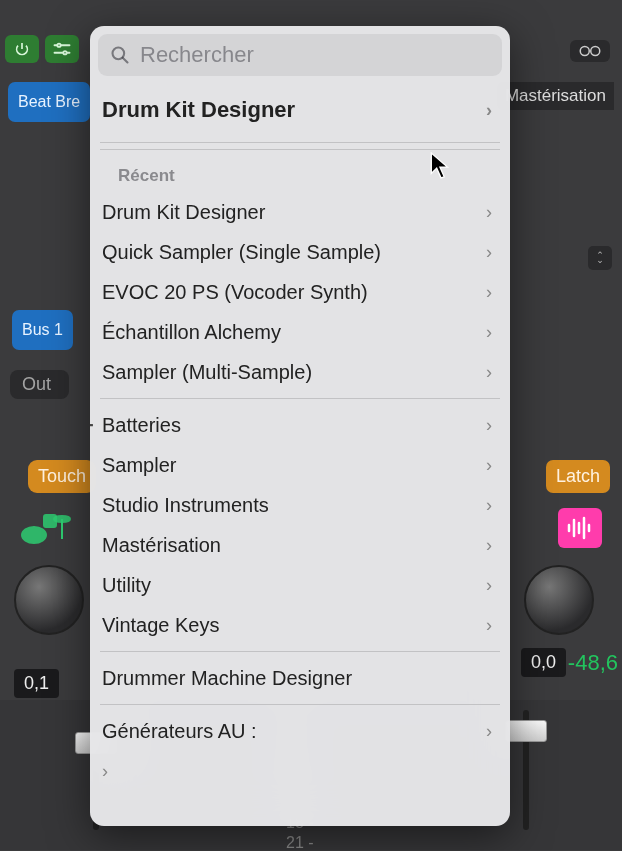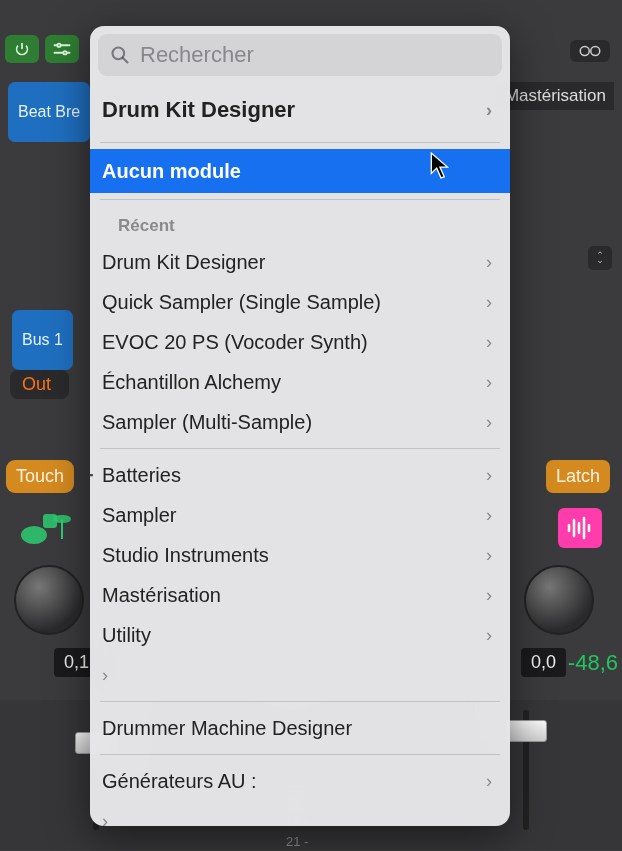--- a/index.html
+++ b/index.html
@@ -5,52 +5,52 @@
   * { box-sizing: border-box; margin: 0; padding: 0; font-family: -apple-system, "Helvetica Neue", Arial, sans-serif; }
   body { width: 622px; height: 851px; overflow: hidden; background: #3a3a3c; position: relative; }
 
   
   .mixer { position: absolute; inset: 0; background: #3b3b3d; }
   .mixer .top-buttons { position:absolute; top:35px; left:5px; display:flex; gap:6px; align-items:center; }
   .green-btn { background:#2e7d32; color:#d9f7da; border-radius:6px; padding:4px 8px; display:flex; align-items:center; gap:4px; height:28px; }
   .green-btn.power { width:34px; justify-content:center; }
   .green-btn.sliders { width:34px; justify-content:center; }
 
-  .blue-pill { background:#1f6fc0; color:#e8f3ff; border-radius:7px; padding:21px 10px; font-size:16px; display:inline-block; }
+  .blue-pill { background:#1f6fc0; color:#e8f3ff; border-radius:7px; padding:11px 10px; font-size:16px; display:inline-block; }
   .beat-break { position:absolute; top:82px; left:8px; }
   .bus1 { position:absolute; top:310px; left:12px; }
 
-  .grey-pill { background:#2a2a2c; color:#f97316; border-radius:8px; padding:4px 18px 4px 12px; font-size:18px; position:absolute; left:10px; }
+  .grey-pill { background:#2a2a2c; color:#a3a3a3; border-radius:8px; padding:4px 18px 4px 12px; font-size:18px; position:absolute; left:10px; }
   .out-btn { top:370px; }
 
   .mastering { position:absolute; top:82px; right:8px; color:#ddd; font-size:17px; background:#2a2a2c; padding:4px 8px; border-radius:6px 0 0 6px; }
   .link-icon { position:absolute; top:40px; right:12px; color:#ccc; background:#2a2a2c; border-radius:6px; padding:4px 8px; display:flex; align-items:center; }
 
   .small-chev { position:absolute; top:246px; right:10px; width:24px; height:24px; background:#2a2a2c; border-radius:5px; display:flex; flex-direction:column; align-items:center; justify-content:center; color:#bbb; font-size:9px; line-height:5px; }
 
   .orange-btn { background:#d48a1f; color:#fff1df; border-radius:7px; padding:6px 10px; font-size:18px; position:absolute; }
-  .touch-btn { top:460px; left:6px;border-radius:9px; }
+  .touch-btn { top:460px; left:28px;border-radius:9px; }
   .latch-btn { top:460px; right:12px;text-align:center; }
 
   .drum-icon { position:absolute; top:505px; left:20px; color:#2ecc71; font-size:36px; }
   .waveform-icon { position:absolute; top:508px; right:20px; width:44px; height:40px; background:#ff3cac; border-radius:6px; display:flex; align-items:center; justify-content:center; }
 
   .knob { width:70px; height:70px; border-radius:50%; background:radial-gradient(circle at 35% 30%, #777, #2a2a2c 70%); border:2px solid #222; position:absolute; }
   .knob.k-left { top:565px; left:14px; }
   .knob.k-right { top:565px; right:28px; }
 
   .value-box { position:absolute; background:#1a1a1c; color:#eee; font-size:18px; padding:4px 10px; border-radius:4px; }
-  .val-left { top:648px; left:14px;margin-left:40px; }
+  .val-left { top:669px; left:14px; }
   .val-right { top:648px; right:56px; }
   .db-val { position:absolute; top:650px; right:4px; color:#22c55e; font-size:22px; }
 
   .fader-area { position:absolute; top:700px; left:0; right:0; height:150px; background:#363638; display:flex; justify-content:space-around; padding-top:10px; }
   .fader-track { width:6px; height:120px; background:#222; border-radius:3px; position:relative; }
   .fader-handle { position:absolute; left:-18px; width:42px; height:22px; background:linear-gradient(#fafafa,#d0d0d0); border:1px solid #999; border-radius:3px; }
-  .tick-label { position:absolute; color:#888; font-size:13px; }
+  .tick-label { position:absolute; color:#888; font-size:16px; }
 
   
   .popup { position:absolute; top:26px; left:90px; width:420px; height:800px; background:rgba(232,232,234,0.97); border-radius:14px; box-shadow: 0 10px 40px rgba(0,0,0,0.5); overflow:hidden; backdrop-filter: blur(20px); }
   .search-bar { margin:8px; height:42px; background:rgba(200,200,202,0.55); border-radius:9px; display:flex; align-items:center; padding:0 12px; gap:10px; }
   .search-bar input { border:none; background:transparent; outline:none; font-size:22px; color:#333; flex:1; }
   .search-bar input::placeholder { color:rgba(60,60,67,0.5); }
   .search-icon-svg { color:rgba(60,60,67,0.6); flex-shrink:0; }
 
   .menu-list { }
   .menu-item { display:flex; align-items:center; justify-content:space-between; padding:0 18px 0 12px; height:40px; font-size:20px; color:#222; cursor:default; }
@@ -165,23 +165,20 @@
 
   <div class="menu-list">
 
     <div class="menu-item header-item">
       <span>Drum Kit Designer</span>
       <span class="chev">›</span>
     </div>
 
     <div class="sep"></div>
 
-    <div class="menu-item selected">
-      <span>Aucun module</span>
-    </div>
 
     <div class="sep"></div>
 
     <div class="section-label">Récent</div>
 
     <div class="menu-item">
       <span>Drum Kit Designer</span>
       <span class="chev">›</span>
     </div>
     <div class="menu-item">
@@ -218,20 +215,21 @@
     </div>
     <div class="menu-item">
       <span>Mastérisation</span>
       <span class="chev">›</span>
     </div>
     <div class="menu-item">
       <span>Utility</span>
       <span class="chev">›</span>
     </div>
     <div class="menu-item">
+      <span>Vintage Keys</span>
       <span class="chev">›</span>
     </div>
 
     <div class="sep"></div>
 
     <div class="menu-item">
       <span>Drummer Machine Designer</span>
     </div>
 
     <div class="sep"></div>

